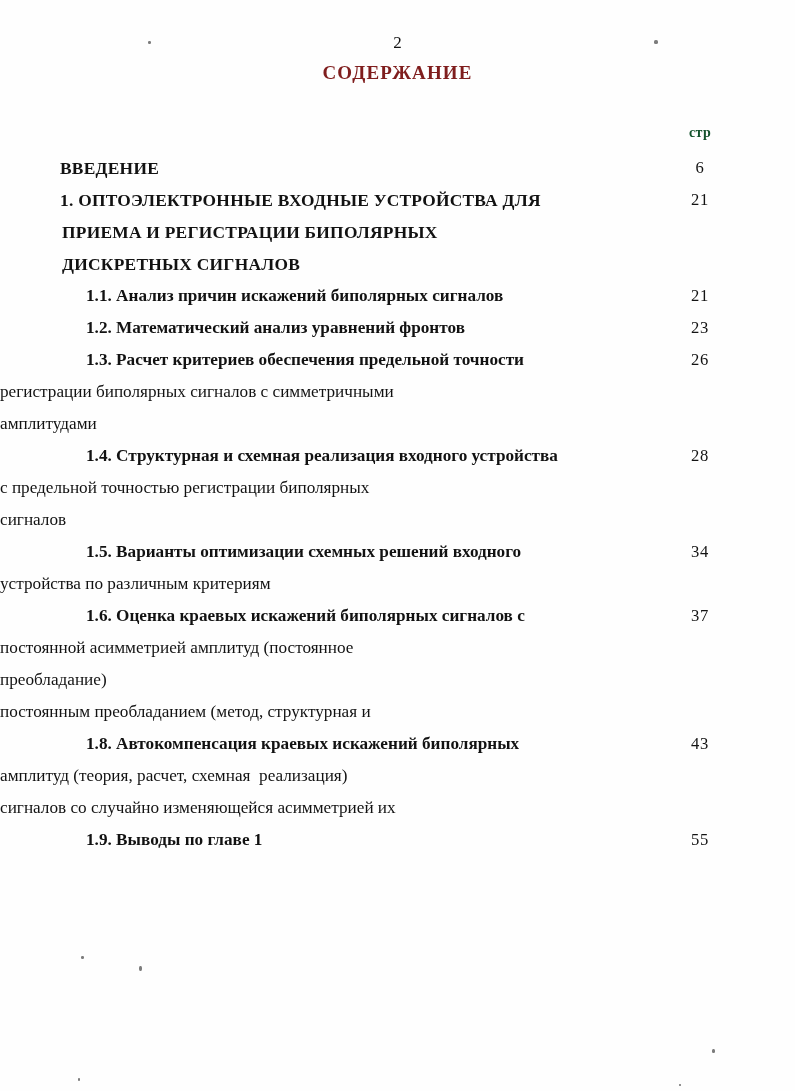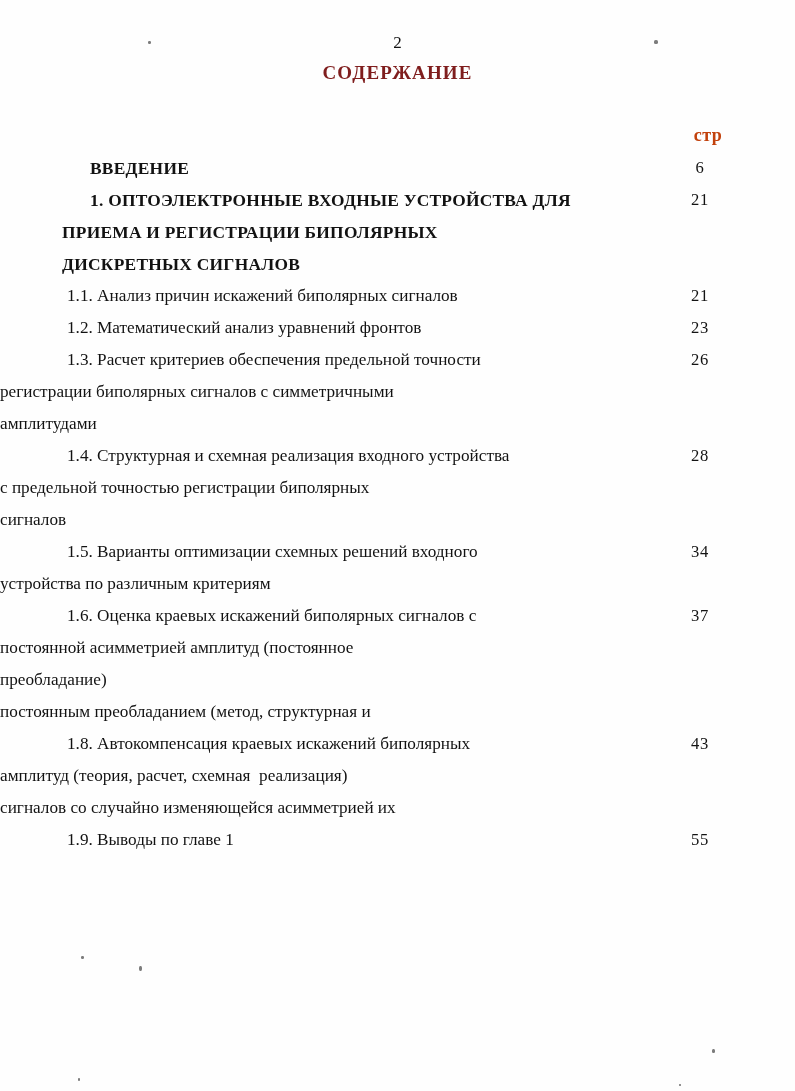--- a/index.html
+++ b/index.html
@@ -48,28 +48,28 @@
     top: 125px;
     left: 0;
     width: 795px;
   }
   .col-head {
     position: relative;
     height: 27px;
   }
   .col-head .pg {
     position: absolute;
-    right: 60px;
+    right: 68px;
     top: 0;
     width: 54px;
     text-align: center;
-    font-size: 18px;
+    font-size: 14px;
     font-weight: bold;
     letter-spacing: 0.4px;
-    color: #c2410c;
+    color: #14532d;
   }
 
   .row {
     position: relative;
     min-height: 32px;
   }
   .row .txt {
     display: block;
     font-size: 17.2px;
     line-height: 32px;
@@ -93,23 +93,23 @@
     font-weight: bold;
     letter-spacing: 0.25px;
     font-size: 17.4px;
   }
   .lvl-main.cont > .txt {
     font-weight: bold;
     letter-spacing: 0.25px;
     font-size: 17.4px;
   }
 
-  .ind-0  > .txt { padding-left: 90px; }
+  .ind-0  > .txt { padding-left: 60px; }
   .ind-1  > .txt { padding-left: 62px; }
-  .ind-2  > .txt { padding-left: 67px; }
+  .ind-2  > .txt { padding-left: 86px; font-weight: bold; }
   .ind-3  > .txt { }
 
   
   .speck {
     position: absolute;
     background: #4a4a4a;
     border-radius: 40%;
     opacity: .72;
   }
 </style>

